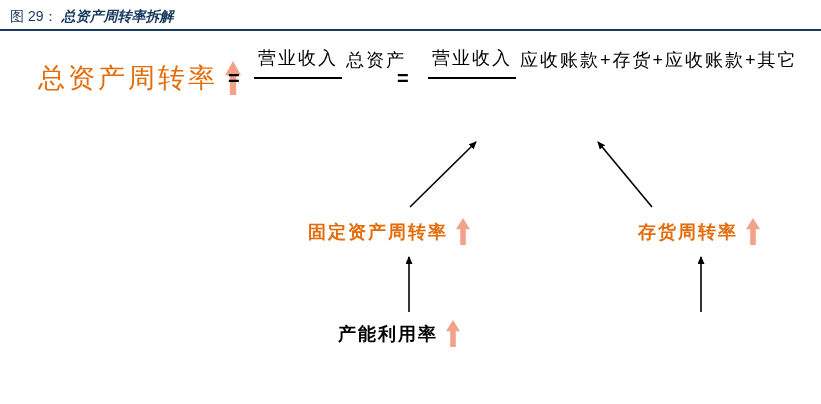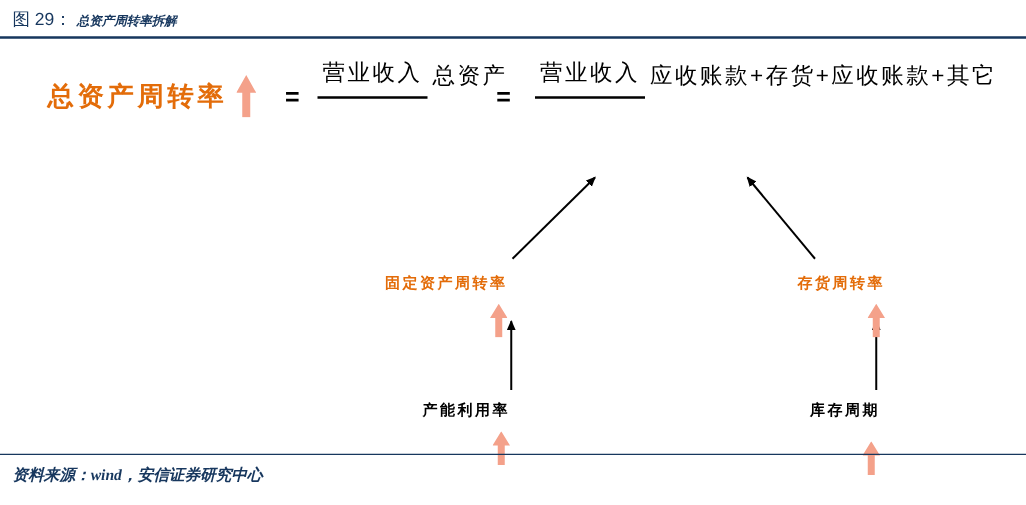--- a/index.html
+++ b/index.html
@@ -26,21 +26,21 @@
   .fig-label {
     color: var(--navy, #17375e);
     font-weight: normal;
     font-size: 14px;
     font-family: "Liberation Sans", sans-serif;
   }
   .fig-title {
     color: var(--navy, #17375e);
     font-weight: bold;
     font-style: italic;
-    font-size: 10px;
+    font-size: 14px;
     margin-left: 4px;
     font-family: "Liberation Serif", "DejaVu Serif", serif;
   }
 
   
   .arrows {
     position: absolute;
     left: 0; top: 0;
     width: 821px; height: 404px;
     pointer-events: none;
@@ -60,22 +60,22 @@
   
   .lhs {
     position: absolute;
     left: 38px; top: 60px;
     display: flex;
     align-items: center;
     gap: 7px;
   }
   .lhs .label {
     color: var(--orange, #e36c09);
-    font-weight: bold;
-    font-size: 21px;
+    font-weight: normal;
+    font-size: 27px;
     letter-spacing: 3px;
     white-space: nowrap;
   }
 
   
   .eq {
     position: absolute;
     font-size: 20px;
     font-weight: bold;
     color: #000;
@@ -95,27 +95,26 @@
   }
   .frac .num { border-bottom: 2px solid #000; padding: 0 4px 7px 4px; white-space: nowrap; }
   .frac .den { padding: 2px 4px 0 4px; white-space: nowrap; }
   .frac1 { left: 254px; top: 46px; width: 124px; }
   .frac2 { left: 428px; top: 46px; width: 366px; }
 
   
   .node {
     position: absolute;
     display: flex;
-    align-items: flex-end;
+    align-items: center;
     gap: 8px;
     font-weight: bold;
-    font-size: 12px;
+    font-size: 18px;
     letter-spacing: 2px;
     white-space: nowrap;
-    flex-direction: column;
   }
   .node.orange { color: var(--orange, #e36c09); }
   .node.black  { color: #000000; }
   .n-fixed { left: 308px; top: 218px; }
   .n-inv   { left: 638px; top: 218px; }
   .n-cap   { left: 338px; top: 320px; }
   .n-cycle { left: 648px; top: 320px; gap: 16px; }
 
   
   .figure-footer {
@@ -182,22 +181,15 @@
   <div class="node orange n-inv">
     <span>存货周转率</span>
     <span class="up-arrow"></span>
   </div>
 
   <div class="node black n-cap">
     <span>产能利用率</span>
     <span class="up-arrow"></span>
   </div>
 
-  <div class="node black n-cycle">
-    <span>库存周期</span>
-    <span class="up-arrow"></span>
-  </div>
 
-  <div class="figure-footer">
-    <span class="source">资料来源：wind，安信证券研究中心</span>
-  </div>
 
 </div>
 
 </body></html>

